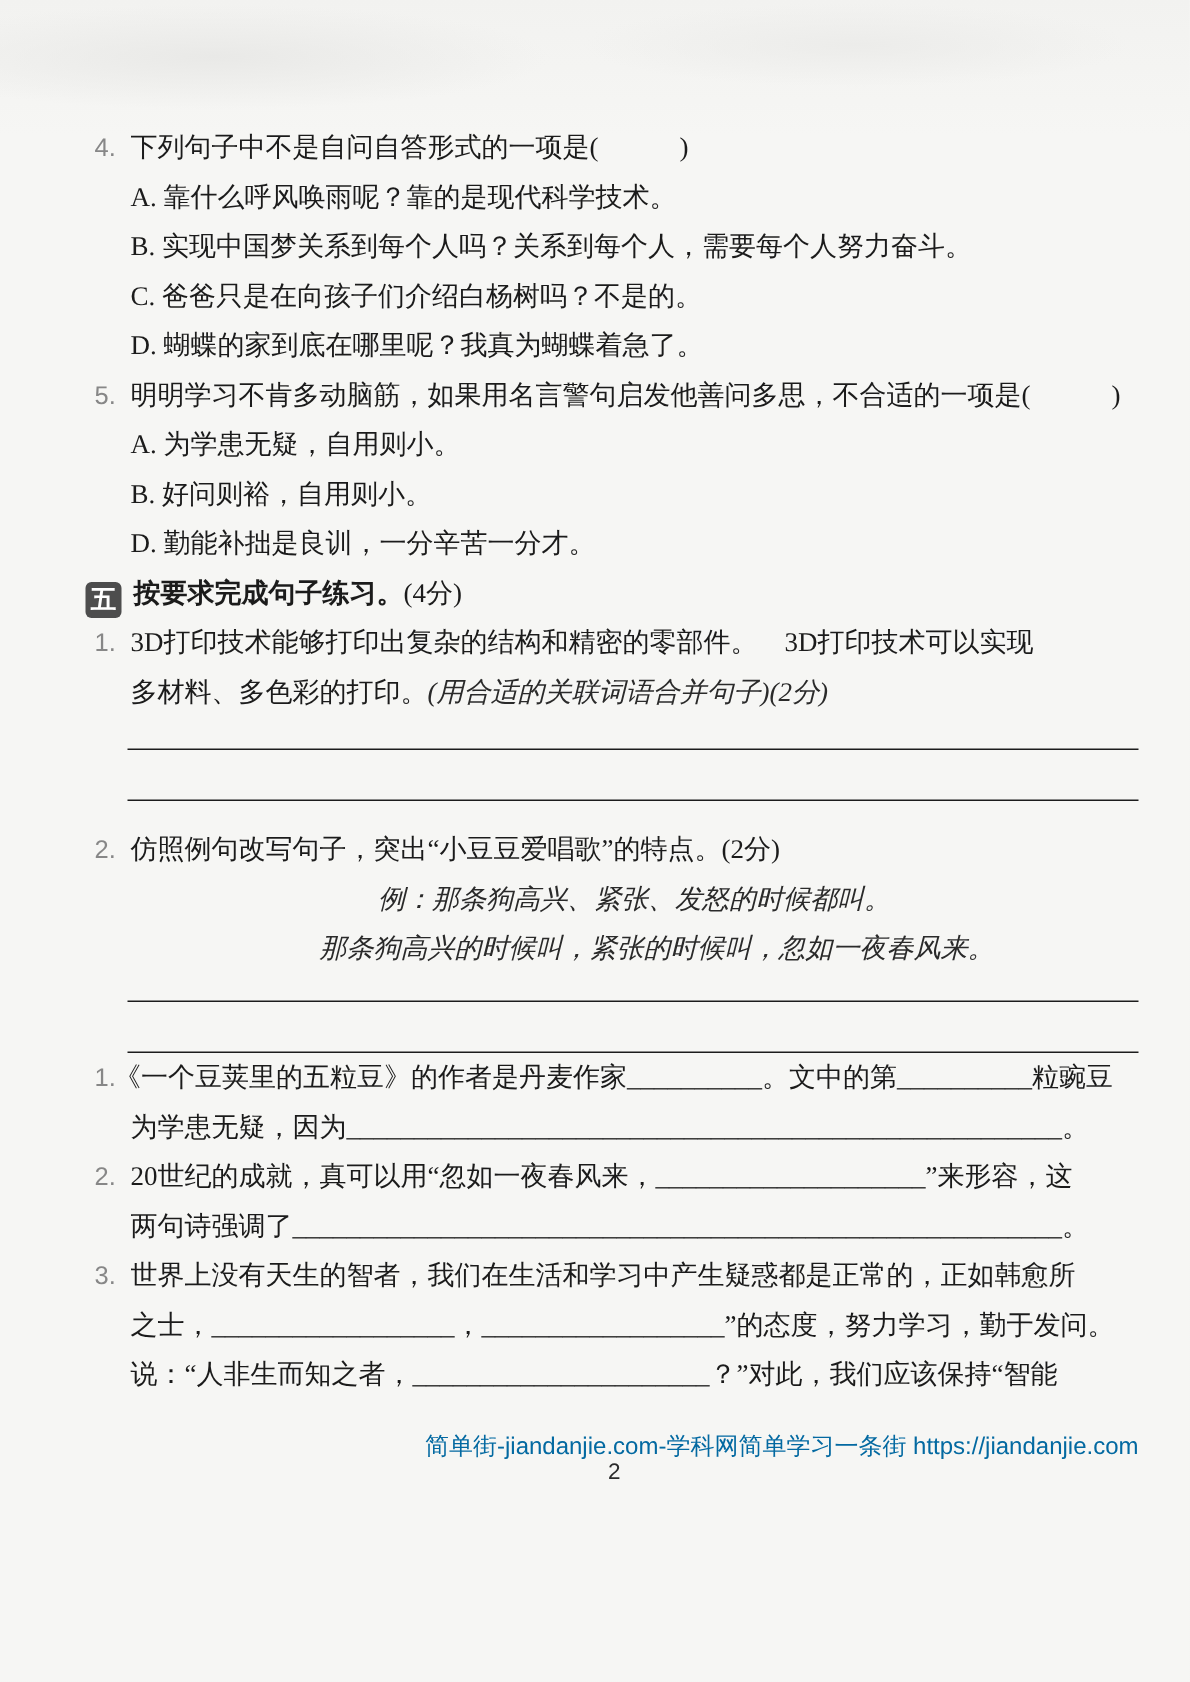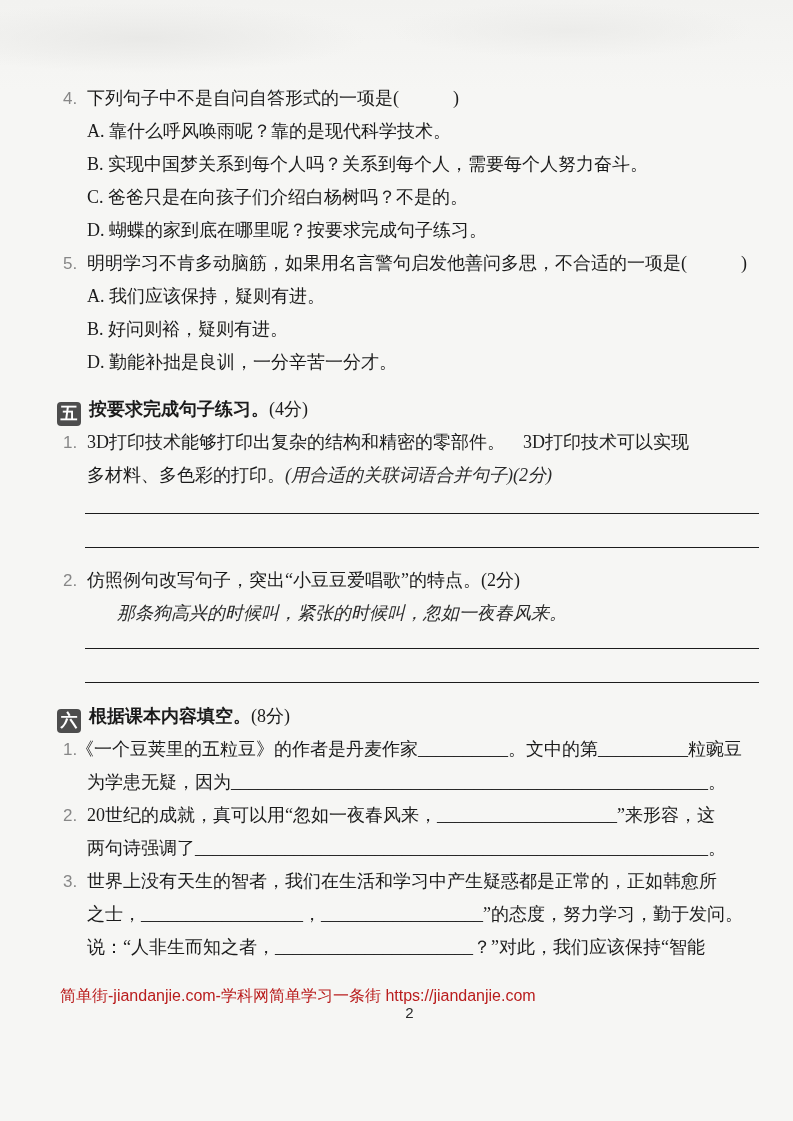--- a/index.html
+++ b/index.html
@@ -21,47 +21,47 @@
     font-size:18px;line-height:33px;
   }
   .line{position:relative;padding-left:27px;min-height:33px;white-space:nowrap;overflow:hidden;}
   .line .num{
     position:absolute;left:3px;top:0;
     color:#878787;
     font-family:"Liberation Sans","DejaVu Sans",sans-serif;
     font-size:17px;
   }
   .opt{position:relative;padding-left:27px;min-height:33px;white-space:nowrap;overflow:hidden;}
-  .kai{font-style:italic;font-weight:400;color:#2a2a2a;}
+  .kai{font-style:italic;font-weight:400;color:#2a2a2a;text-align:center;}
   .indent-example{padding-left:27px;}
   .indent-rewrite{padding-left:57px;}
   .pull{padding-left:16px;}
-  .sec-header{position:relative;min-height:33px;white-space:nowrap;margin-top:14px;}
+  .sec-header{position:relative;min-height:33px;white-space:nowrap;}
   .badge{
     display:inline-block;width:24px;height:24px;line-height:24px;
     background:#4d4d4d;color:#ffffff;text-align:center;
     border-radius:4px;font-weight:700;font-size:17px;
     margin:0 8px 0 -3px;vertical-align:-4px;
     font-family:"Liberation Sans","DejaVu Sans",sans-serif;
   }
   .sec-title{font-weight:700;}
   .sec-score{font-weight:400;}
   .answer-line{
     margin-left:25px;
     border-bottom:1.5px solid #1c1c1c;
   }
   .al-a{height:21px;}
   .al-b{height:33px;}
   .al-c{height:18px;}
   .al-d{height:33px;}
   .mt-item2{margin-top:16px;}
   .mt-sec6{margin-top:17px;}
   .footer{
-    margin-top:22px;text-align:left;
-    color:#b91c1c;font-size:16px;line-height:20px;
+    margin-top:22px;text-align:right;
+    color:#0369a1;font-size:16px;line-height:20px;
     font-family:"Liberation Sans","DejaVu Sans",sans-serif;
     white-space:nowrap;
   }
   .pagenum{
     margin-top:-2px;text-align:center;
     color:#2b2b2b;font-size:15px;line-height:18px;
     font-family:"Liberation Sans","DejaVu Sans",sans-serif;
   }
 </style>
 </head>
@@ -70,55 +70,53 @@
 <div class="paper">
   <div class="content">
 
     <div class="line">
       <span class="num">4.</span>
       <span>下列句子中不是自问自答形式的一项是(　　　)</span>
     </div>
     <div class="opt">A. 靠什么呼风唤雨呢？靠的是现代科学技术。</div>
     <div class="opt">B. 实现中国梦关系到每个人吗？关系到每个人，需要每个人努力奋斗。</div>
     <div class="opt">C. 爸爸只是在向孩子们介绍白杨树吗？不是的。</div>
-    <div class="opt">D. 蝴蝶的家到底在哪里呢？按要求完成句子练习。</div>
+    <div class="opt">D. 蝴蝶的家到底在哪里呢？我真为蝴蝶着急了。</div>
 
     <div class="line">
       <span class="num">5.</span>
       <span>明明学习不肯多动脑筋，如果用名言警句启发他善问多思，不合适的一项是(　　　)</span>
     </div>
-    <div class="opt">A. 我们应该保持，疑则有进。</div>
-    <div class="opt">B. 好问则裕，疑则有进。</div>
+    <div class="opt">A. 为学患无疑，自用则小。</div>
+    <div class="opt">B. 好问则裕，自用则小。</div>
     <div class="opt">D. 勤能补拙是良训，一分辛苦一分才。</div>
 
     <div class="sec-header">
       <span class="badge">五</span><span class="sec-title">按要求完成句子练习。</span><span class="sec-score">(4分)</span>
     </div>
 
     <div class="line">
       <span class="num">1.</span>
       <span>3D打印技术能够打印出复杂的结构和精密的零部件。　3D打印技术可以实现</span>
     </div>
     <div class="line">
       <span>多材料、多色彩的打印。</span><span class="kai">(用合适的关联词语合并句子)(2分)</span>
     </div>
     <div class="answer-line al-a"></div>
     <div class="answer-line al-b"></div>
 
     <div class="line mt-item2">
       <span class="num">2.</span>
       <span>仿照例句改写句子，突出“小豆豆爱唱歌”的特点。(2分)</span>
     </div>
+    <div class="kai indent-example line">例：那条狗高兴、紧张、发怒的时候都叫。</div>
     <div class="kai indent-rewrite line" style="padding-left:57px">那条狗高兴的时候叫，紧张的时候叫，忽如一夜春风来。</div>
     <div class="answer-line al-c"></div>
     <div class="answer-line al-d"></div>
 
-    <div class="sec-header mt-sec6">
-      <span class="badge">六</span><span class="sec-title">根据课本内容填空。</span><span class="sec-score">(8分)</span>
-    </div>
 
     <div class="line pull">
       <span class="num">1.</span>
       <span>《一个豆荚里的五粒豆》的作者是丹麦作家__________。文中的第__________粒豌豆</span>
     </div>
     <div class="line">为学患无疑，因为_____________________________________________________。</div>
 
     <div class="line">
       <span class="num">2.</span>
       <span>20世纪的成就，真可以用“忽如一夜春风来，____________________”来形容，这</span>

